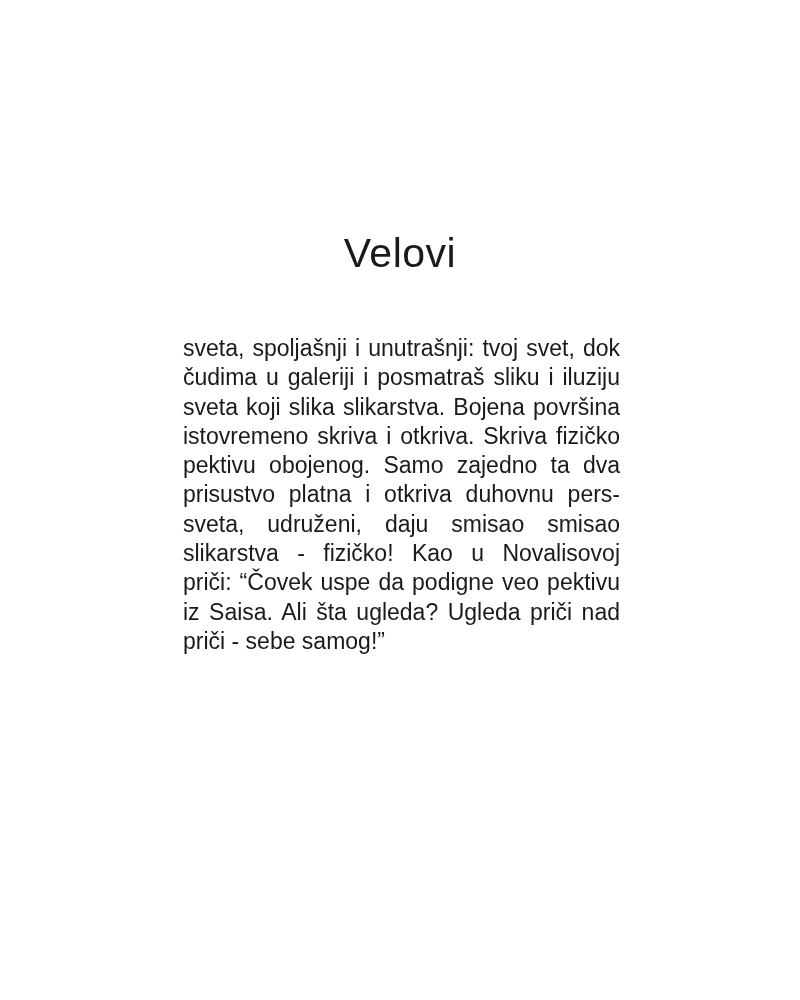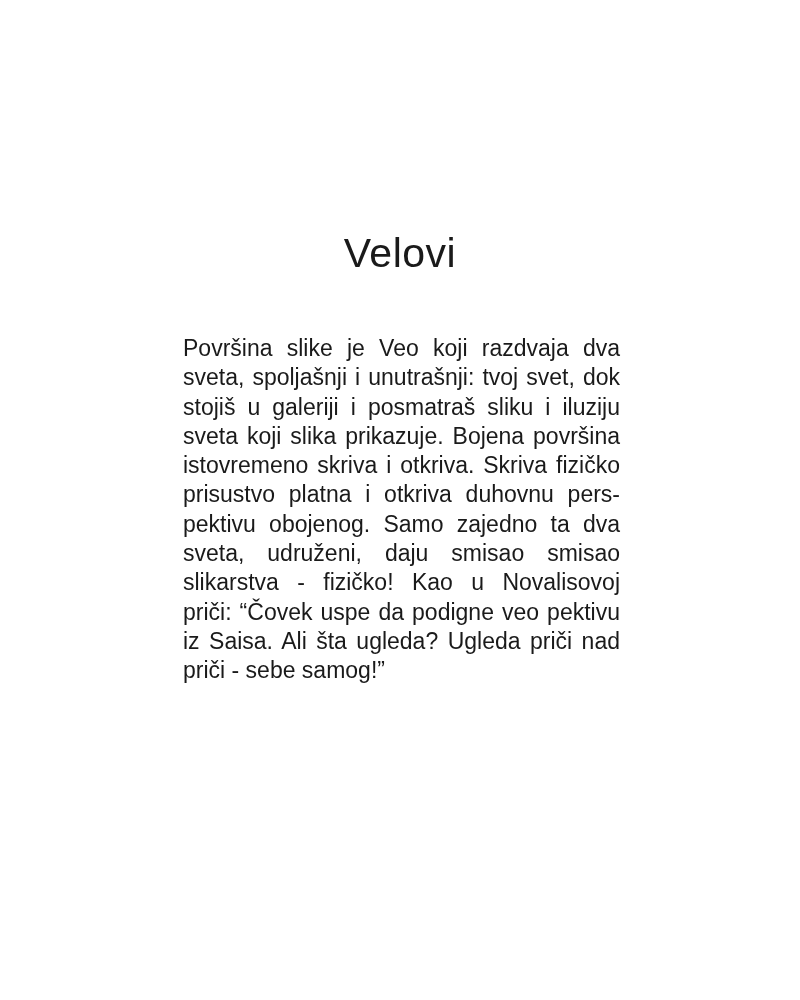--- a/index.html
+++ b/index.html
@@ -49,26 +49,25 @@
   .paragraph .line.last {
     text-align-last: left;
   }
 </style>
 </head>
 <body>
 
 <div class="page">
   <h1 class="title">Velovi</h1>
   <div class="paragraph">
-      <div class="line">Površina slike je Veo koji razdvaja dva</div>
       <div class="line">sveta, spoljašnji i unutrašnji: tvoj svet, dok</div>
-      <div class="line">stojiš u galeriji i posmatraš sliku i iluziju</div>
-      <div class="line">sveta koji slika prikazuje. Bojena površina</div>
+      <div class="line">čudima u galeriji i posmatraš sliku i iluziju</div>
+      <div class="line">sveta koji slika slikarstva. Bojena površina</div>
       <div class="line">istovremeno skriva i otkriva. Skriva fizičko</div>
+      <div class="line">pektivu obojenog. Samo zajedno ta dva</div>
       <div class="line">prisustvo platna i otkriva duhovnu pers-</div>
-      <div class="line">pektivu obojenog. Samo zajedno ta dva</div>
       <div class="line">sveta, udruženi, daju smisao smisao</div>
       <div class="line">slikarstva - fizičko! Kao u Novalisovoj</div>
       <div class="line">priči: “Čovek uspe da podigne veo pektivu</div>
       <div class="line">iz Saisa. Ali šta ugleda? Ugleda priči nad</div>
       <div class="line last">priči - sebe samog!”</div>
     </div>
 </div>
 
 </body></html>

